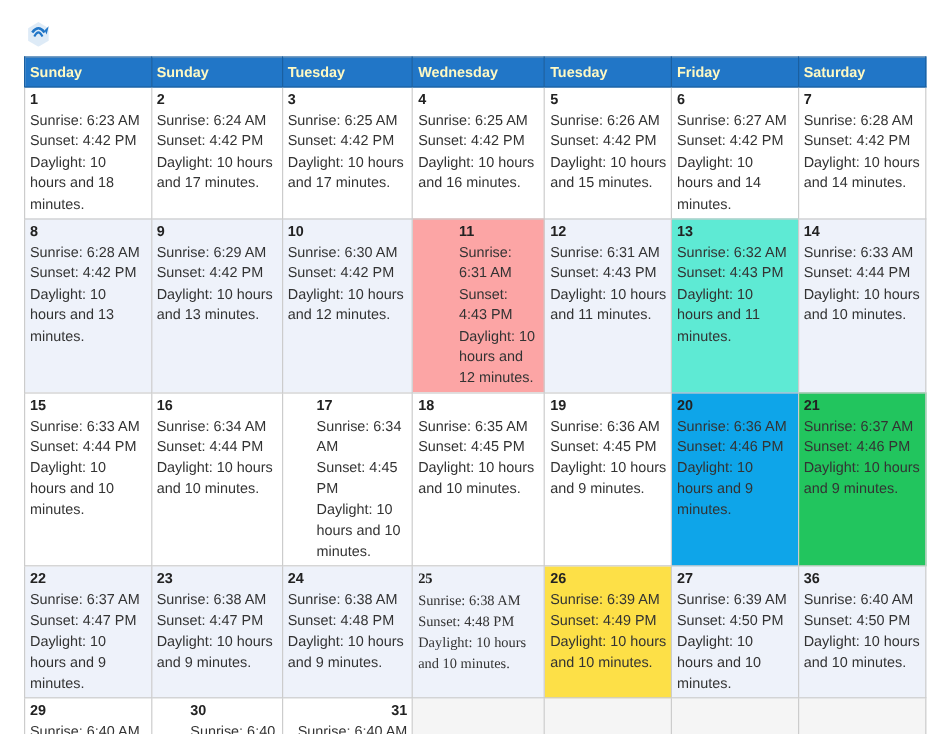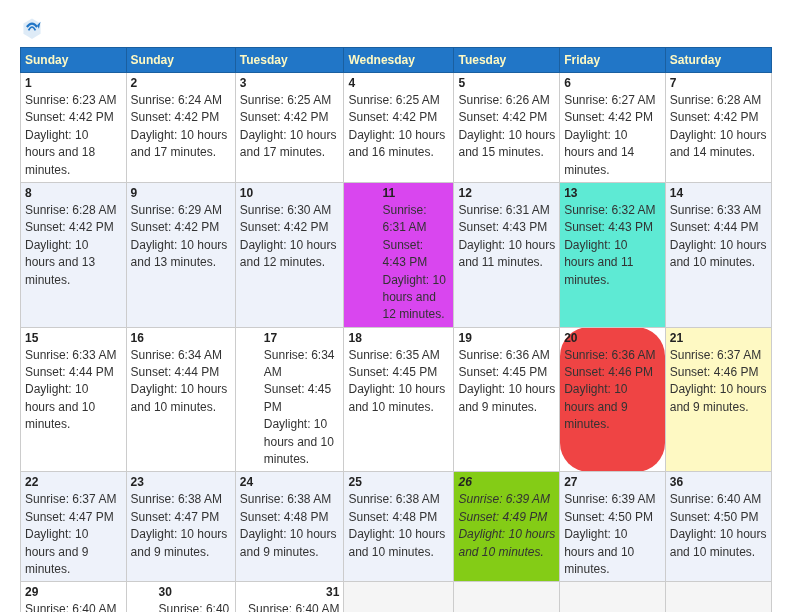--- a/index.html
+++ b/index.html
@@ -210,21 +210,21 @@
           </div>
         </td>
           <td style="background: rgb(238, 242, 250);">
           <span class="day-num">10</span>
           <div class="day-info">
             Sunrise: 6:30 AM<br>
             Sunset: 4:42 PM<br>
             Daylight: 10 hours and 12 minutes.
           </div>
         </td>
-          <td style="background: #d946ef; padding-left: 38px;">
+          <td style="background: #fca5a5; padding-left: 38px;">
           <span class="day-num">11</span>
           <div class="day-info">
             Sunrise: 6:31 AM<br>
             Sunset: 4:43 PM<br>
             Daylight: 10 hours and 12 minutes.
           </div>
         </td>
           <td style="background: rgb(238, 242, 250);">
           <span class="day-num">12</span>
           <div class="day-info">
@@ -284,29 +284,29 @@
           </div>
         </td>
           <td style="background: rgb(255, 255, 255);">
           <span class="day-num">19</span>
           <div class="day-info">
             Sunrise: 6:36 AM<br>
             Sunset: 4:45 PM<br>
             Daylight: 10 hours and 9 minutes.
           </div>
         </td>
-          <td style="background: #ef4444; border-radius: 29px;">
+          <td style="background: #0ea5e9;">
           <span class="day-num">20</span>
           <div class="day-info">
             Sunrise: 6:36 AM<br>
             Sunset: 4:46 PM<br>
             Daylight: 10 hours and 9 minutes.
           </div>
         </td>
-          <td style="background: #fef9c3; margin-top: 10px;">
+          <td style="background: #22c55e; margin-top: 10px;">
           <span class="day-num">21</span>
           <div class="day-info">
             Sunrise: 6:37 AM<br>
             Sunset: 4:46 PM<br>
             Daylight: 10 hours and 9 minutes.
           </div>
         </td>
         </tr>
         <tr>
           <td style="background: rgb(238, 242, 250);">
@@ -326,29 +326,29 @@
           </div>
         </td>
           <td style="background: rgb(238, 242, 250);">
           <span class="day-num">24</span>
           <div class="day-info">
             Sunrise: 6:38 AM<br>
             Sunset: 4:48 PM<br>
             Daylight: 10 hours and 9 minutes.
           </div>
         </td>
-          <td style="background: rgb(238, 242, 250);">
+          <td style="background: rgb(238, 242, 250); font-family: Liberation Serif, serif;">
           <span class="day-num">25</span>
           <div class="day-info">
             Sunrise: 6:38 AM<br>
             Sunset: 4:48 PM<br>
             Daylight: 10 hours and 10 minutes.
           </div>
         </td>
-          <td style="background: #84cc16; font-style: italic;">
+          <td style="background: #fde047;">
           <span class="day-num">26</span>
           <div class="day-info">
             Sunrise: 6:39 AM<br>
             Sunset: 4:49 PM<br>
             Daylight: 10 hours and 10 minutes.
           </div>
         </td>
           <td style="background: rgb(238, 242, 250);">
           <span class="day-num">27</span>
           <div class="day-info">

